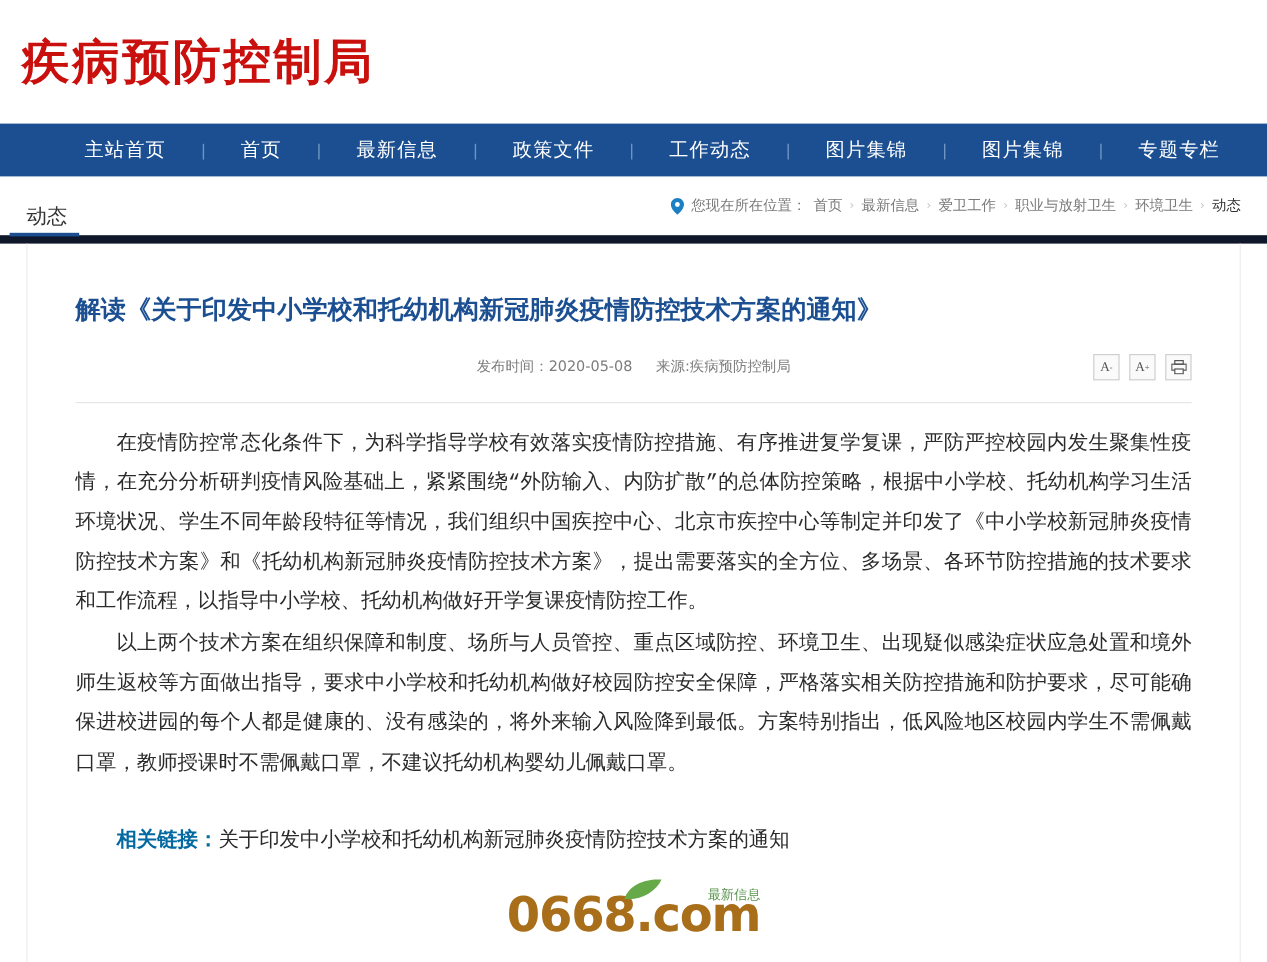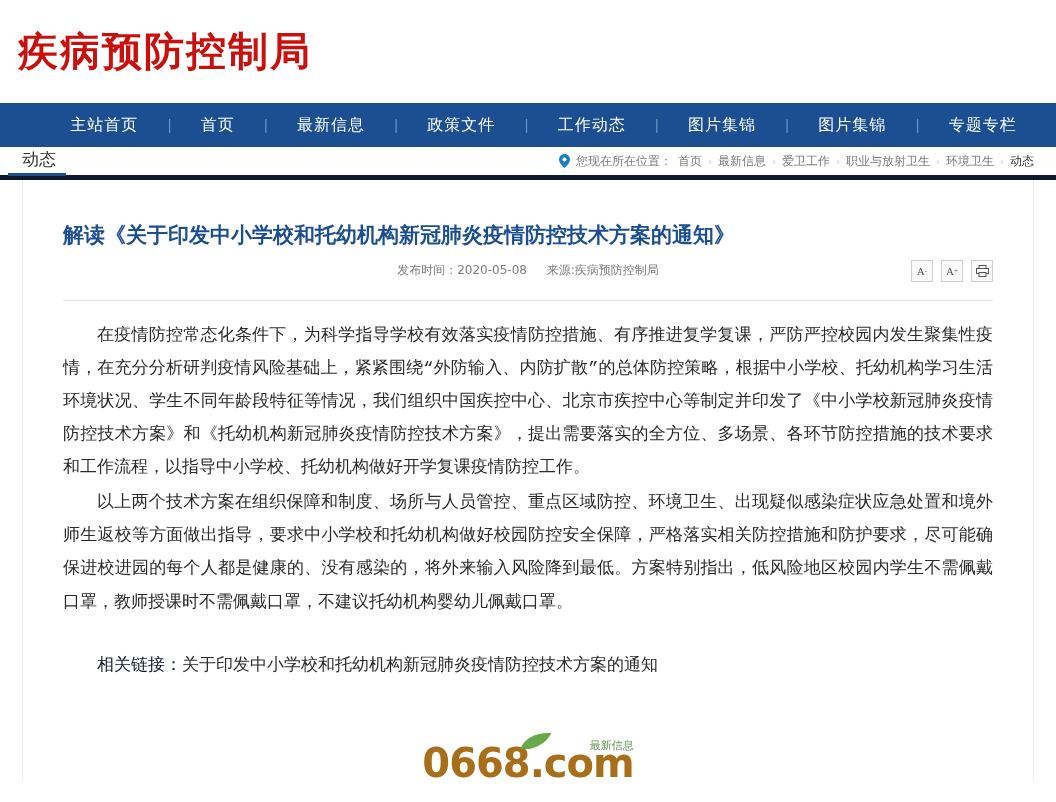--- a/index.html
+++ b/index.html
@@ -60,22 +60,22 @@
     font-family: "DejaVu Sans", "Liberation Sans", sans-serif;
   }
   .nav-sep {
     color: #6f95c4;
     font-size: 14px;
     user-select: none;
   }
 
   
   .crumb-bar {
-    height: 33px;
-    border-bottom: 5px solid #0f172a;
+    height: 56px;
+    border-bottom: 7px solid #0f172a;
     display: flex;
     align-items: center;
     position: relative;
     box-sizing: border-box;
   }
   .channel-title {
     font-size: 17px;
     color: #333;
     font-weight: normal;
     padding-left: 14px;
@@ -119,21 +119,21 @@
   }
   .article-title {
     font-size: 21px;
     color: #1b4f91;
     font-weight: bold;
     line-height: 1.5;
     margin: 12px 0 0 0;
     font-family: "DejaVu Sans", "Liberation Sans", sans-serif;
   }
   .article-meta {
-    margin-top: 10px;
+    margin-top: 22px;
     text-align: center;
     font-size: 12px;
     color: #7c7c7c;
     position: relative;
     height: 26px;
     font-family: "DejaVu Sans", "Liberation Sans", sans-serif;
   }
   .meta-inline { display: inline-block; }
   .meta-source { margin-left: 16px; }
 
@@ -181,21 +181,21 @@
     text-indent: 2em;
   }
 
   .related {
     margin-top: 34px;
     font-size: 17px;
     color: #2b2b2b;
     text-indent: 2em;
     font-family: "DejaVu Sans", "Liberation Sans", sans-serif;
   }
-  .related-label { color: #0f172a; }
+  .related-label { color: #0369a1; font-weight: bold; }
   .related-link { color: #2b2b2b; cursor: pointer; }
 
   
   .watermark {
     position: absolute;
     left: 50%;
     transform: translateX(-50%);
     top: 738px;
     pointer-events: none;
     display: flex;

